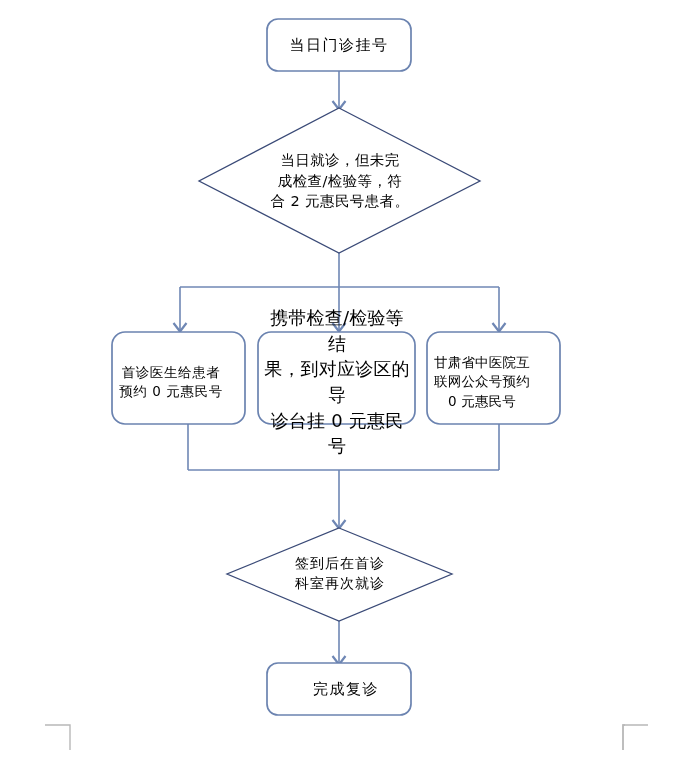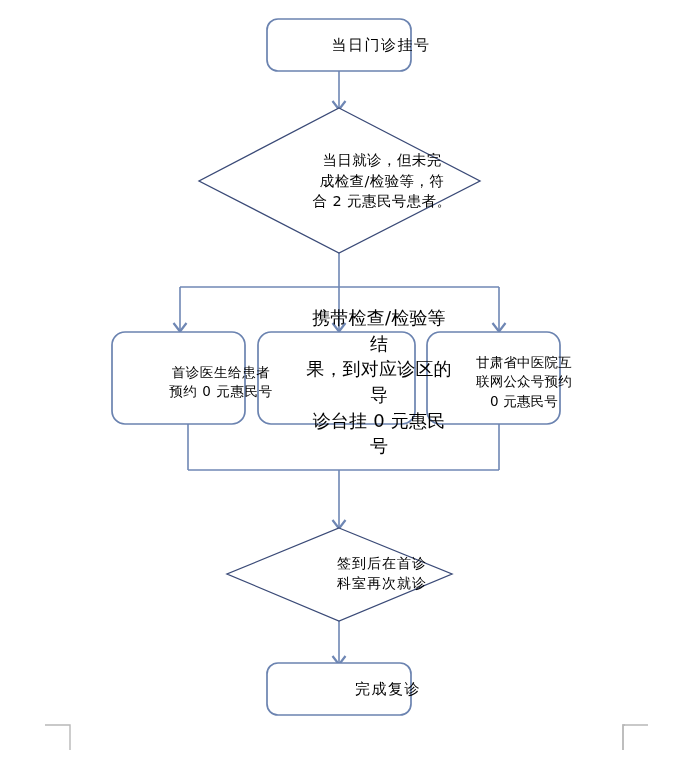--- a/index.html
+++ b/index.html
@@ -24,39 +24,38 @@
   .node-text {
     position: absolute;
     display: flex;
     align-items: center;
     justify-content: center;
     text-align: center;
     color: #000000;
     line-height: 1.42;
     white-space: pre-line;
     pointer-events: none;
-    padding-left: 42px;
   }
   .node-text.left-align {
     justify-content: flex-start;
     text-align: center;
   }
   
   #node-start-text {
     left: 268px; top: 20px; width: 142px; height: 52px;
     font-size: 15px;
     letter-spacing: 1.5px;
   }
   #node-decision-top-text {
     left: 248px; top: 141px; width: 184px; height: 80px;
     font-size: 14.5px;
     letter-spacing: 0.4px;
   }
   #node-opt1-text {
-    left: 116px; top: 343px; width: 126px; height: 78px;
+    left: 108px; top: 343px; width: 126px; height: 78px;
     font-size: 13.5px;
     letter-spacing: 0.6px;
   }
   #node-opt2-text {
     left: 262px; top: 343px; width: 150px; height: 78px;
     font-size: 18px;
     letter-spacing: 0.2px;
   }
   #node-opt3-text {
     left: 434px; top: 343px; width: 126px; height: 78px;

